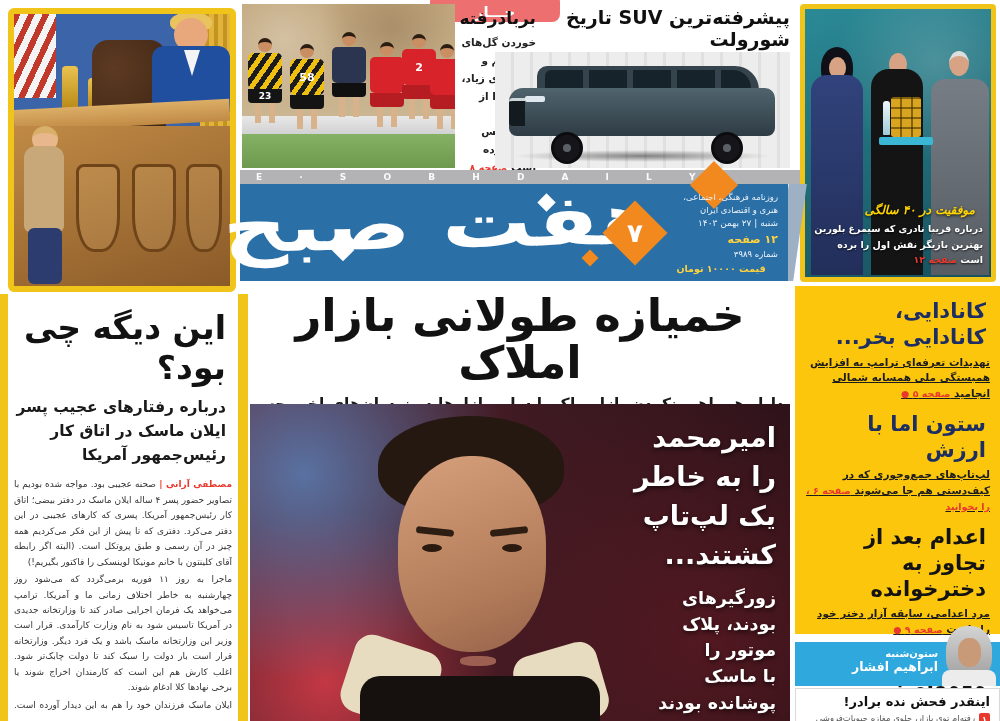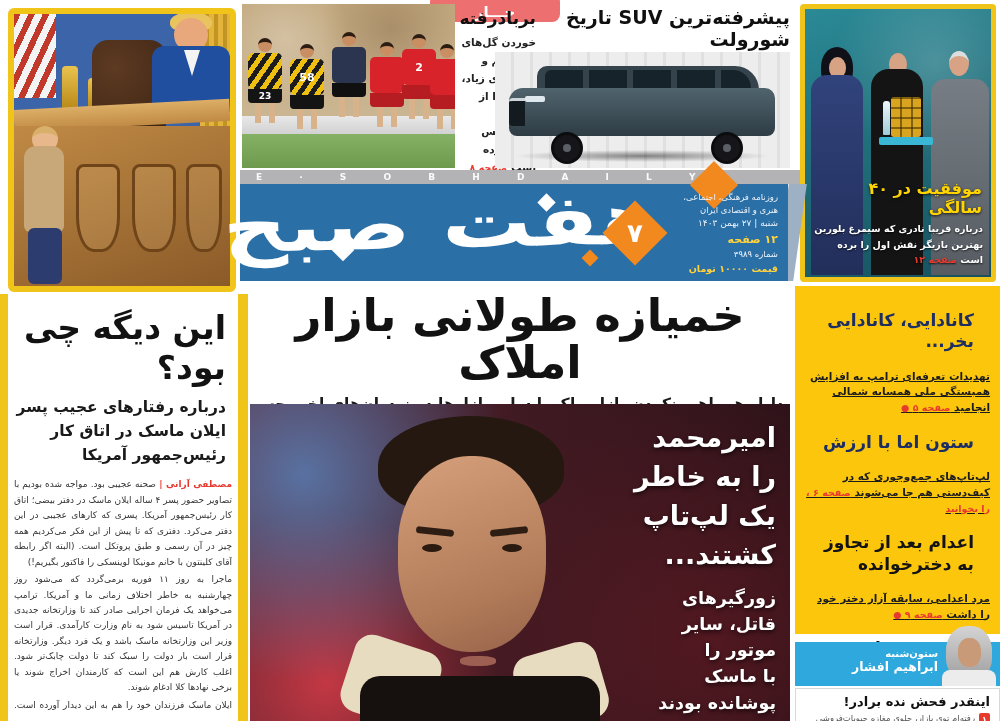--- a/index.html
+++ b/index.html
@@ -80,38 +80,38 @@
   .aw-w2-chador{left:66px;top:60px;width:52px;height:206px;background:#141414;border-radius:18px 18px 0 0;}
   .aw-w2-face{left:84px;top:44px;width:18px;height:23px;background:#d7a384;border-radius:50%;}
   .aw-w2-scarf{left:78px;top:34px;width:32px;height:40px;background:#15151d;border-radius:50% 50% 40% 40%;z-index:-1;}
   .aw-man-coat{left:126px;top:70px;width:58px;height:196px;background:linear-gradient(#767d84,#565c62);border-radius:14px 14px 0 0;}
   .aw-man-face{left:144px;top:42px;width:20px;height:25px;background:#d7a384;border-radius:50%;border-top:5px solid #dddddd;}
   .aw-tray{left:74px;top:128px;width:54px;height:8px;background:#39b7d4;border-radius:2px;}
   .aw-trophy{left:86px;top:88px;width:30px;height:40px;background:#d9a520;border-radius:3px;
     background-image:repeating-linear-gradient(0deg,transparent 0 8px,rgba(60,40,0,.55) 8px 10px),repeating-linear-gradient(90deg,transparent 0 9px,rgba(60,40,0,.55) 9px 11px);}
   .aw-crystal{left:78px;top:92px;width:7px;height:34px;background:linear-gradient(#eef7fa,#9fccd8);border-radius:3px 3px 1px 1px;}
   .aw-text{left:0;bottom:10px;width:100%;padding:0 8px;text-align:right;}
-  .aw-text h2{margin:0 1px 4px;font-size:16px;font-weight:900;color:#ffd400;text-shadow:0 1px 3px rgba(0,0,0,.8);}
+  .aw-text h2{margin:0 8px 4px;font-size:12px;font-weight:900;color:#ffd400;text-shadow:0 1px 3px rgba(0,0,0,.8);font-style:italic;}
   .aw-text p{margin:0;font-size:9.5px;font-weight:bold;color:#fff;line-height:1.6;text-shadow:0 1px 2px rgba(0,0,0,.8);}
 
   
   .strip{left:240px;top:170px;width:560px;height:14px;background:#b3b3b5;color:#fafafa;
     font-size:9px;font-weight:bold;line-height:14px;letter-spacing:17px;padding-left:16px;direction:ltr;overflow:hidden;}
   .banner{left:240px;top:184px;width:548px;height:97px;background:#2b6fa7;overflow:visible;}
   .banner-slant{left:782px;top:184px;width:18px;height:97px;background:#9db0c4;transform:skewX(-8deg);}
   .logo-script{position:absolute;right:125px;top:-6px;font-size:70px;font-weight:900;color:#fff;
     transform:scaleX(1.28) rotate(-1.5deg);transform-origin:right center;letter-spacing:2px;white-space:nowrap;}
   .diamond{position:absolute;transform:rotate(45deg);}
   .d-orange{background:#f2891e;}
   .d-white{background:#fff;}
   .d-seven{left:372px;top:26px;width:46px;height:46px;display:flex;align-items:center;justify-content:center;}
   .d-seven span{transform:rotate(-45deg);color:#fff;font-weight:900;font-size:26px;}
   .banner-info{position:absolute;right:10px;top:7px;width:114px;text-align:right;color:#eaf2f9;font-size:8.5px;line-height:1.55;}
   .bi-pages{color:#ffd23e;font-weight:900;font-size:11px;}
-  .bi-price{color:#ffd23e;font-weight:bold;font-size:9.5px;}
+  .bi-price{color:#ffd23e;font-weight:bold;font-size:9.5px;text-align:center;}
   .bi-date{font-size:9px;}
 
   
   .main-story{left:252px;top:292px;width:536px;text-align:center;}
   .main-story h1{margin:0;font-size:45px;line-height:1.05;font-weight:900;color:#121212;}
   .main-story p{margin:8px 4px 0;font-size:15.5px;font-weight:800;color:#1a1a1a;text-align:right;}
   .main-story .ref{font-size:11px;}
 
   
   .ybar{background:#f0c419;top:294px;height:427px;}
@@ -141,21 +141,21 @@
   .mur-mouth{left:210px;top:252px;width:36px;height:10px;border-radius:40%;background:#9c5f52;}
   .mur-collar{background:#e8dcc0;border-radius:18px;}
   .mur-jacket{left:110px;top:272px;width:240px;height:60px;background:#16100f;border-radius:20px 20px 0 0;}
   .mur-text{right:14px;top:14px;width:170px;text-align:right;color:#fff;}
   .mur-text .big{font-size:27px;font-weight:900;line-height:1.45;text-shadow:0 2px 4px rgba(0,0,0,.65);}
   .mur-text .small{margin-top:10px;font-size:17.5px;font-weight:bold;line-height:1.5;text-shadow:0 2px 4px rgba(0,0,0,.65);}
 
   
   .ypanel{left:795px;top:286px;width:205px;height:348px;background:#fcc60d;padding:8px 10px;}
   .yp-item{margin-bottom:9px;text-align:right;}
-  .yp-item h3{margin:16px;font-size:17px;line-height:1.25;font-weight:900;color:#131313;}
+  .yp-item h3{margin:4px;font-size:21px;line-height:1.25;font-weight:900;color:#131313;}
   .yp-item h3.navy{color:#1d2e63;}
   .yp-item p{margin:2px 0 0;font-size:10.5px;font-weight:bold;line-height:1.5;color:#1c1c1c;text-decoration:underline;}
 
   
   .colbox{left:795px;top:642px;width:205px;height:44px;background:#2fa8dd;color:#fff;
     padding:6px 62px 0 8px;text-align:right;}
   .colbox .lbl{font-size:10px;font-weight:bold;}
   .colbox .auth{font-size:12.5px;font-weight:900;}
   .col-portrait{left:942px;top:626px;width:54px;height:60px;}
   .cp-hair{left:4px;top:0;width:46px;height:54px;background:linear-gradient(#d4d4d4,#9f9f9f);border-radius:45% 45% 40% 40%;}
@@ -346,21 +346,21 @@
     <div class="abs mur-jacket"></div>
     <div class="abs mur-text">
       <div class="big">
         <div>امیرمحمد</div>
         <div>را به خاطر</div>
         <div>یک لپ‌تاپ</div>
         <div>کشتند...</div>
       </div>
       <div class="small">
         <div>زورگیرهای</div>
-        <div>قاتل، سایر</div>
+        <div>بودند، پلاک</div>
         <div>موتور را</div>
         <div>با ماسک</div>
         <div>پوشانده بودند</div>
       </div>
     </div>
   </div>
 
   <div class="abs ypanel">
     <div class="yp-item">
       <h3 class="navy">کانادایی، کانادایی بخر...</h3>

